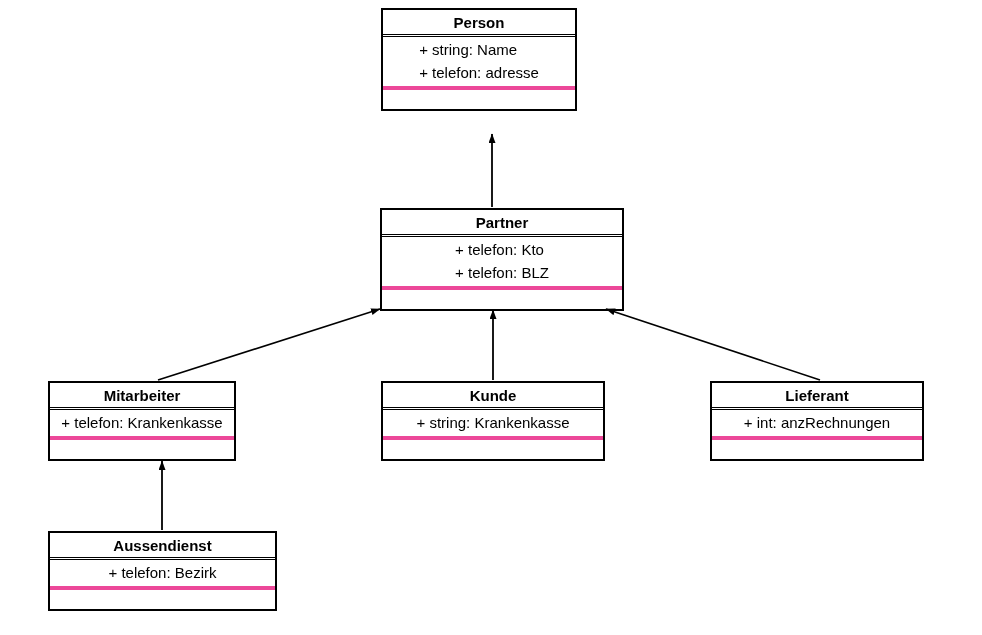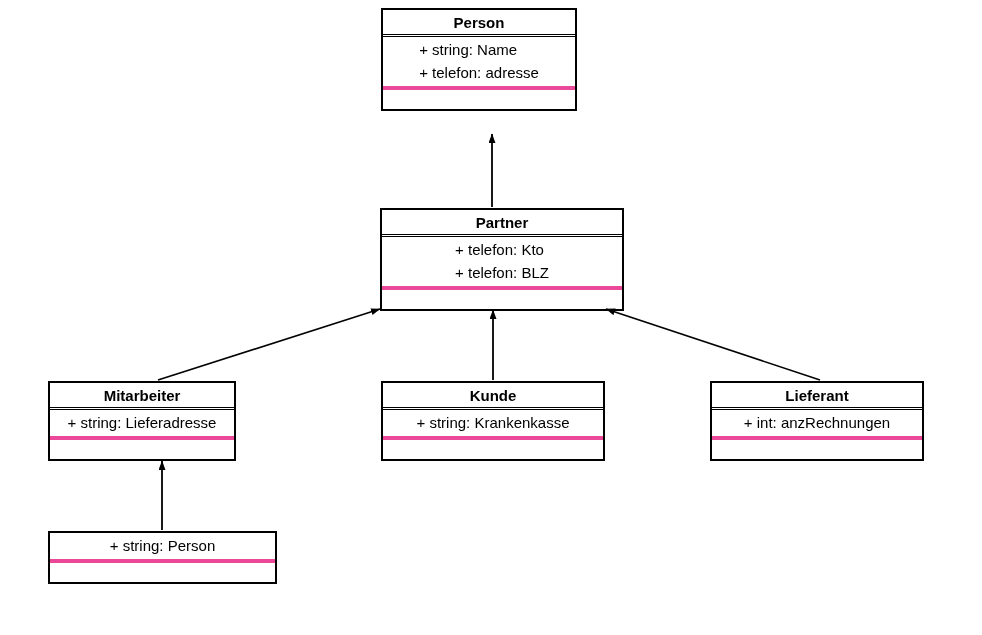--- a/index.html
+++ b/index.html
@@ -75,21 +75,21 @@
         <div class="attr-line">+ telefon: BLZ</div>
       </div>
     </div>
     <div class="uml-methods"></div>
   </div>
 
   <div class="uml-class" style="left:48px; top:381px; width:188px;">
     <div class="uml-title">Mitarbeiter</div>
     <div class="uml-attrs">
       <div class="attr-block">
-        <div class="attr-line">+ string: Lieferadresse</div>
+        <div class="attr-line">+ telefon: Krankenkasse</div>
       </div>
     </div>
     <div class="uml-methods"></div>
   </div>
 
   <div class="uml-class" style="left:381px; top:381px; width:224px;">
     <div class="uml-title">Kunde</div>
     <div class="uml-attrs">
       <div class="attr-block">
         <div class="attr-line">+ string: Krankenkasse</div>
@@ -102,23 +102,24 @@
     <div class="uml-title">Lieferant</div>
     <div class="uml-attrs">
       <div class="attr-block">
         <div class="attr-line">+ int: anzRechnungen</div>
       </div>
     </div>
     <div class="uml-methods"></div>
   </div>
 
   <div class="uml-class" style="left:48px; top:531px; width:229px;">
+    <div class="uml-title">Aussendienst</div>
     <div class="uml-attrs">
       <div class="attr-block">
-        <div class="attr-line">+ string: Person</div>
+        <div class="attr-line">+ telefon: Bezirk</div>
       </div>
     </div>
     <div class="uml-methods"></div>
   </div>
 
   <svg class="edges-layer" width="982" height="635" viewBox="0 0 982 635" xmlns="http://www.w3.org/2000/svg">
     <defs>
       <marker id="arrowhead" markerWidth="10" markerHeight="8" refX="9" refY="3.5" orient="auto" markerUnits="userSpaceOnUse">
         <path d="M0,0 L9.5,3.5 L0,7 Z" fill="#000000"></path>
       </marker>

